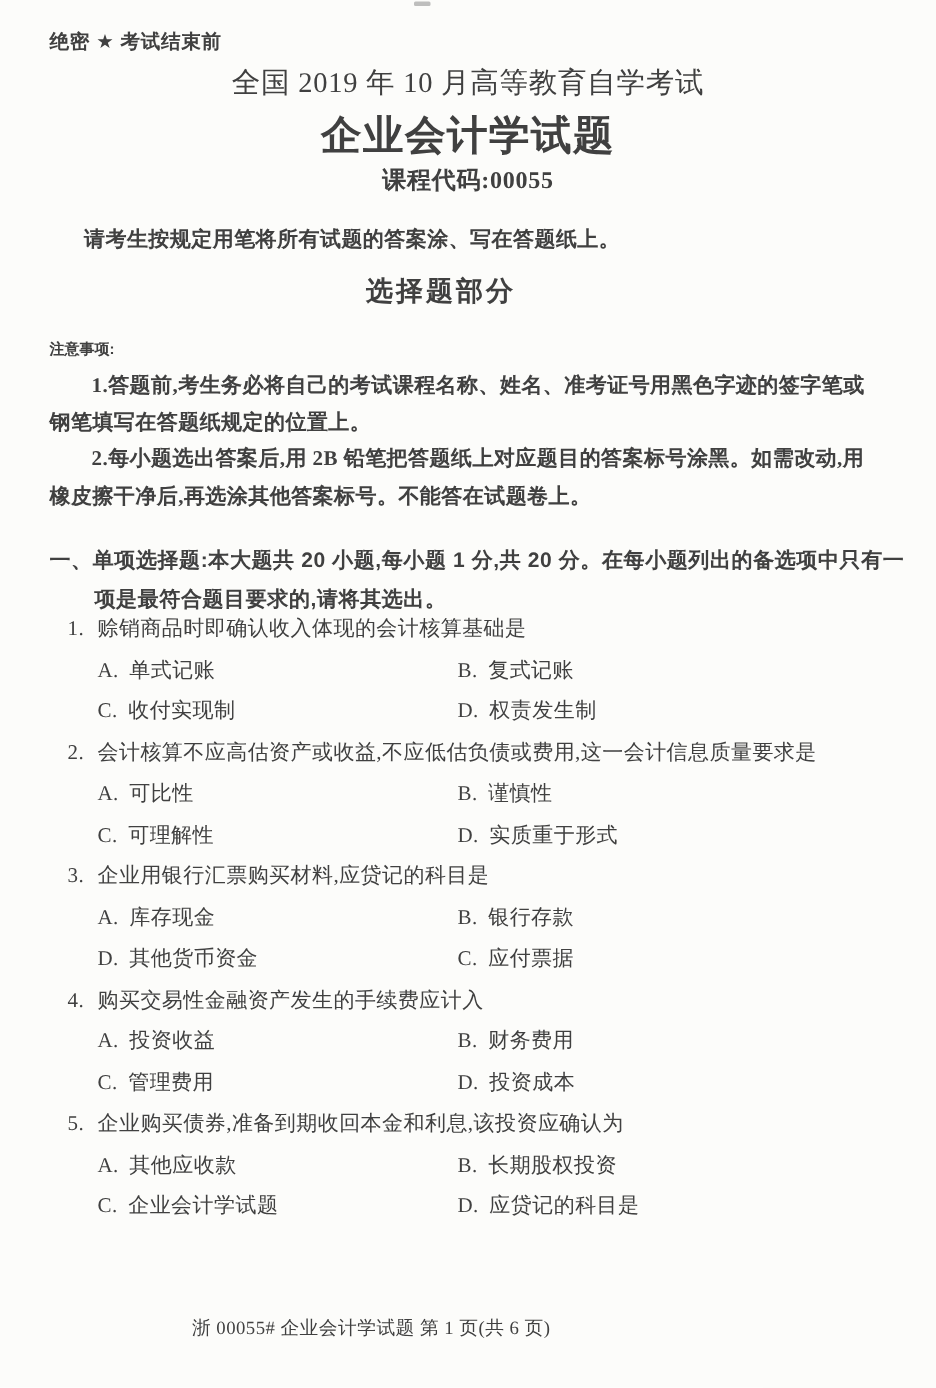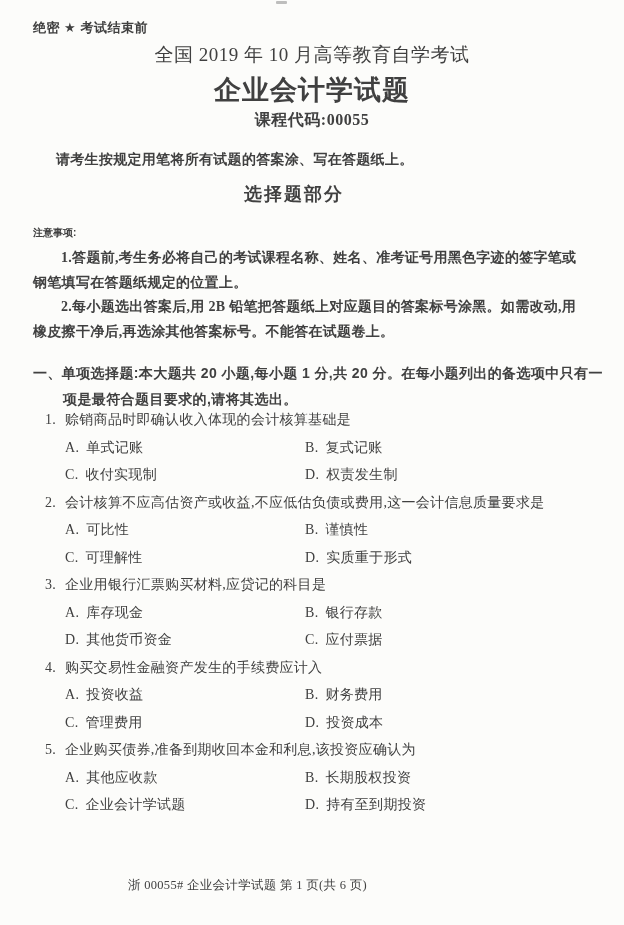--- a/index.html
+++ b/index.html
@@ -167,20 +167,20 @@
     </div>
 
     <div class="question">
       <div class="q-stem">
         <span class="q-num">5.</span><span>企业购买债券,准备到期收回本金和利息,该投资应确认为</span>
       </div>
       <div class="q-options">
         <div class="opt"><span class="opt-label">A.</span><span>其他应收款</span></div>
         <div class="opt"><span class="opt-label">B.</span><span>长期股权投资</span></div>
         <div class="opt"><span class="opt-label">C.</span><span>企业会计学试题</span></div>
-        <div class="opt"><span class="opt-label">D.</span><span>持有至到期投资</span></div>
+        <div class="opt"><span class="opt-label">D.</span><span>应贷记的科目是</span></div>
       </div>
     </div>
 
   </div>
 
   <div class="page-footer">浙 00055# 企业会计学试题 第 1 页(共 6 页)</div>
 </div>
 
 </body></html>

